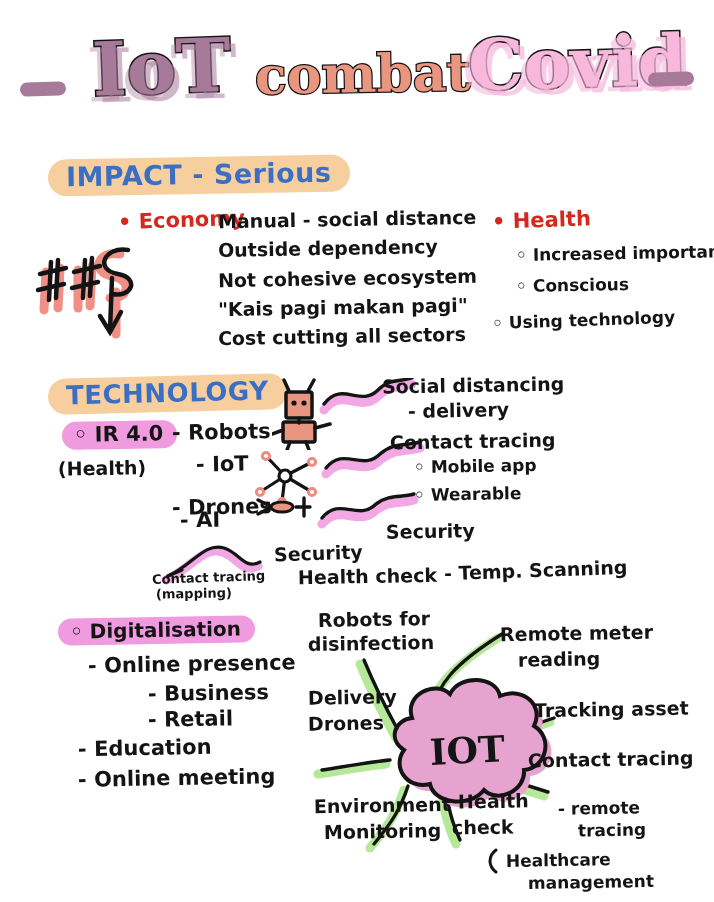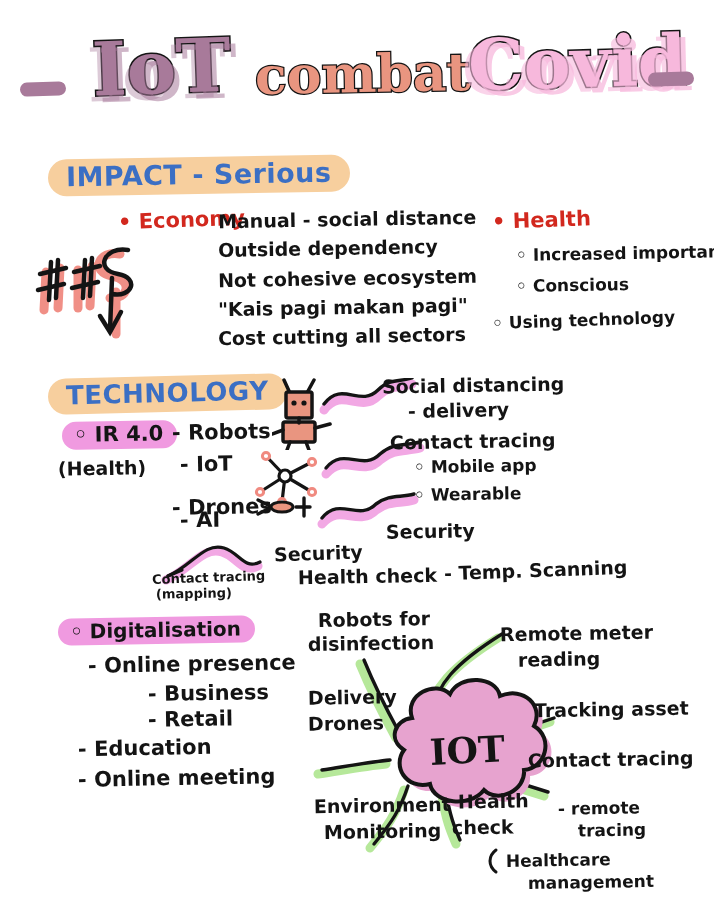--- a/index.html
+++ b/index.html
@@ -148,21 +148,21 @@
   <div class="tx sm" style="left:516px;top:243px;transform:rotate(-1deg);">◦ <span>Increased importance</span></div>
   <div class="tx sm" style="left:516px;top:275px;transform:rotate(-1deg);">◦ <span>Conscious</span></div>
   <div class="tx sm" style="left:492px;top:310px;transform:rotate(-2deg);">◦ <span>Using technology</span></div>
 
   <div class="hdr" id="hdr-tech">TECHNOLOGY</div>
 
   <div class="hl-pink" id="chip-ir">◦ <span>IR 4.0</span></div>
   <div class="tx md" style="left:58px;top:457px;transform:rotate(-1deg);">(Health)</div>
 
   <div class="tx lg" style="left:172px;top:420px;transform:rotate(-1deg);">- Robots</div>
-  <div class="tx lg" style="left:180px;top:452px;transform:rotate(-1deg);">- IoT</div>
+  <div class="tx lg" style="left:196px;top:452px;transform:rotate(-1deg);">- IoT</div>
   <div class="tx lg" style="left:172px;top:495px;transform:rotate(-1deg);">- Drones</div>
   <div class="tx lg" style="left:180px;top:500px;transform:rotate(-1deg);margin-top:8px;">- AI</div>
 
   <svg class="ico" style="left:272px;top:378px;" width="60" height="72" viewBox="0 0 60 72">
     <rect x="14" y="14" width="26" height="26" rx="2" fill="#e99580" stroke="#141414" stroke-width="3.5"></rect>
     <rect x="11" y="44" width="32" height="20" rx="2" fill="#e99580" stroke="#141414" stroke-width="3.5"></rect>
     <g stroke="#141414" stroke-width="3.5" stroke-linecap="round" fill="none">
       <path d="M17 13 L12 2"></path>
         <path d="M36 13 L42 2"></path>
       <path d="M27 40 L27 45"></path>

